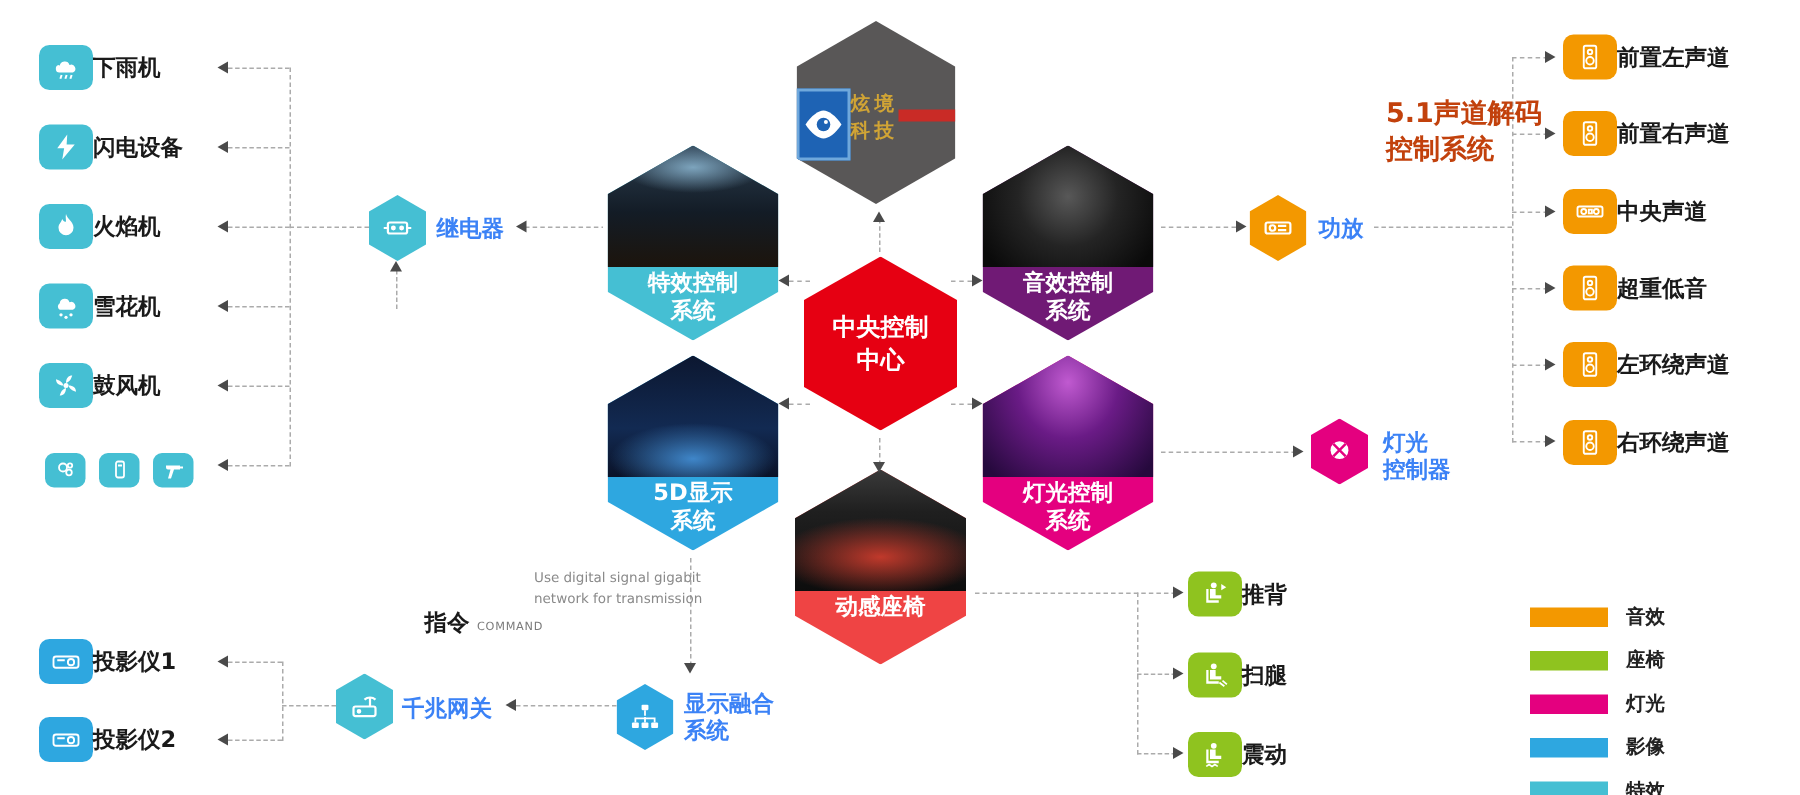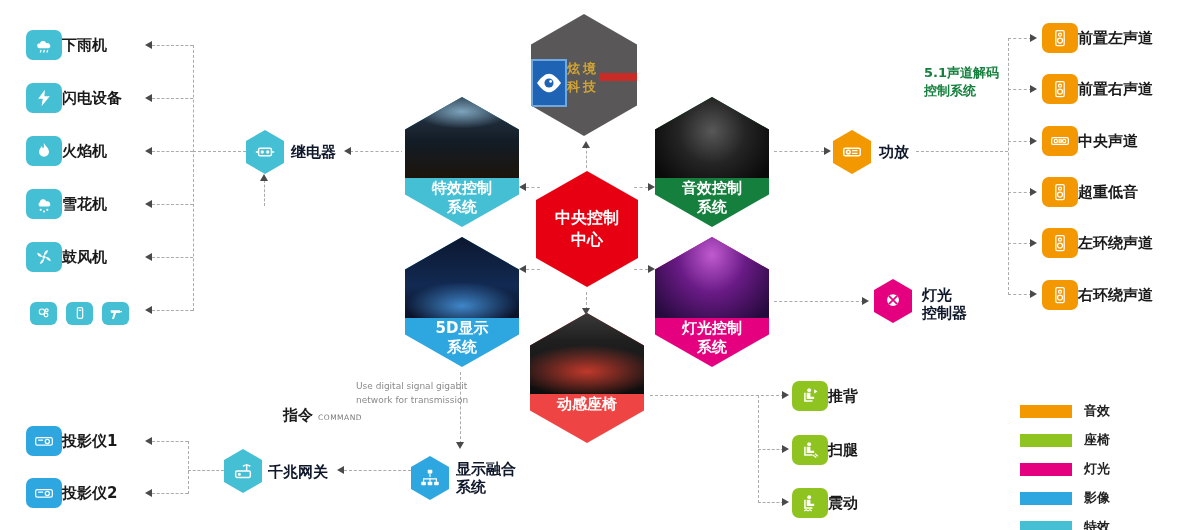--- a/index.html
+++ b/index.html
@@ -35,23 +35,23 @@
   
   .row{position:absolute;display:flex;align-items:center;height:30px;}
   .tile{width:36px;height:30px;border-radius:7px;display:flex;align-items:center;justify-content:center;flex:0 0 auto;}
   .tile svg{width:20px;height:20px;}
   .tile.small{width:27px;height:23px;border-radius:6px;}
   .tile.small svg{width:16px;height:16px;}
   .row-label{font-size:15px;font-weight:bold;color:#1a1a1a;white-space:nowrap;}
   .c-cyan{background:#45BFD3;} .c-orange{background:#F39800;} .c-green{background:#8FC31F;}
   .c-blue{background:#2EA7E0;} .c-magenta{background:#E4007F;}
   
-  .node-label{position:absolute;font-size:15px;font-weight:bold;color:#0f172a;line-height:1.2;white-space:nowrap;}
+  .node-label{position:absolute;font-size:15px;font-weight:bold;color:#3b82f6;line-height:1.2;white-space:nowrap;}
   .note{position:absolute;font-size:9px;color:#8a8a8a;line-height:1.5;}
-  .note-bold{position:absolute;font-size:13px;font-weight:bold;color:#15803d;line-height:1.35;}
+  .note-bold{position:absolute;font-size:18px;font-weight:bold;color:#c2410c;line-height:1.35;}
   .command{position:absolute;display:flex;align-items:baseline;gap:5px;}
   .cmd-cn{font-size:15px;font-weight:bold;color:#1a1a1a;}
   .cmd-en{font-size:7.5px;color:#7a7a7a;letter-spacing:.5px;}
   
   .hline{position:absolute;height:0;border-top:1.5px dashed #ABABAB;}
   .vline{position:absolute;width:0;border-left:1.5px dashed #ABABAB;}
   .arr{position:absolute;width:0;height:0;}
   .arr-left{border-top:4.5px solid transparent;border-bottom:4.5px solid transparent;border-right:7px solid #4a4a4a;}
   .arr-right{border-top:4.5px solid transparent;border-bottom:4.5px solid transparent;border-left:7px solid #4a4a4a;}
   .arr-up{border-left:4.5px solid transparent;border-right:4.5px solid transparent;border-bottom:7px solid #4a4a4a;}
@@ -188,21 +188,21 @@
     <div class="bighex-inner hex" style="background:#45BFD3">
       <div class="bighex-photo photo-effects"></div>
       <div class="bighex-label">
         <span>特效控制</span>
           <span>系统</span>
       </div>
     </div>
   </div>
 
   <div class="bighex hex" style="left:652px;top:94px">
-    <div class="bighex-inner hex" style="background:#15803d">
+    <div class="bighex-inner hex" style="background:#701a75">
       <div class="bighex-photo photo-audio"></div>
       <div class="bighex-label">
         <span>音效控制</span>
           <span>系统</span>
       </div>
     </div>
   </div>
 
   <div class="centerhex hex" style="left:533px;top:168px">
     <div class="centerhex-inner hex" style="background:#E60012">

